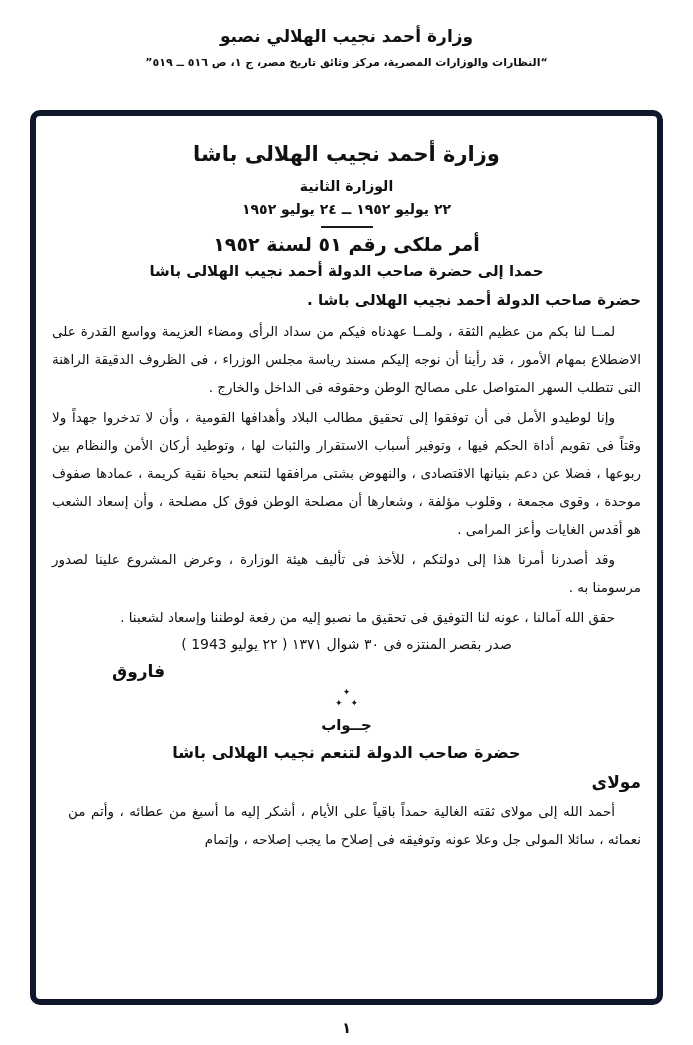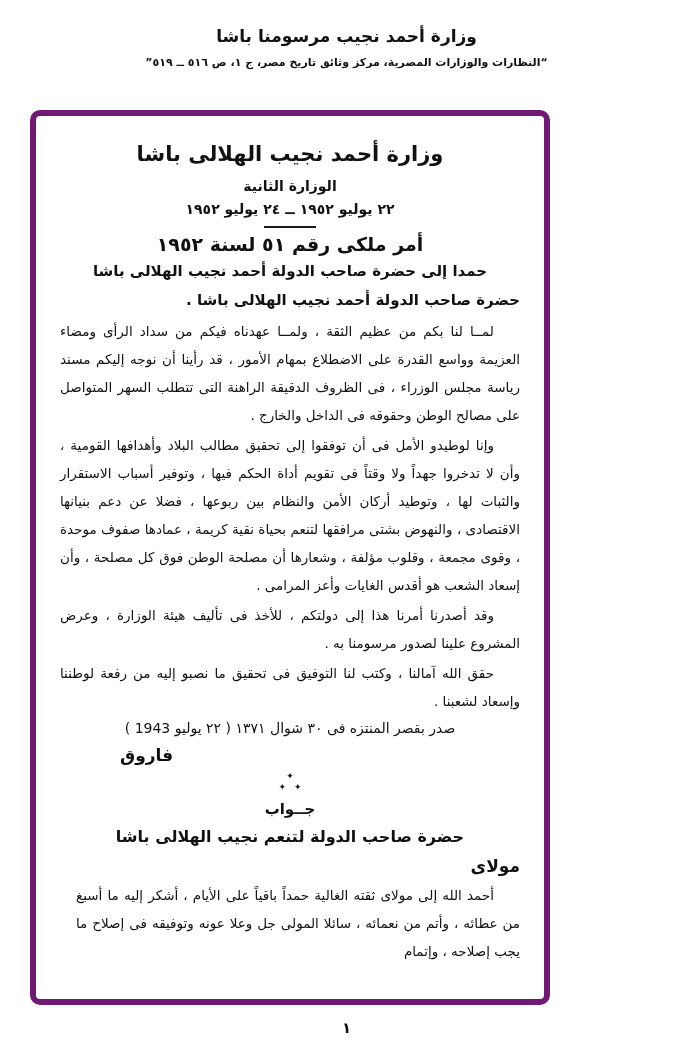--- a/index.html
+++ b/index.html
@@ -18,25 +18,25 @@
   }
   .header-title{
     font-size:17px;font-weight:bold;margin:0 0 10px 0;
   }
   .header-citation{
     font-size:11px;font-weight:bold;margin:0;
   }
   .green-box{
     position:absolute;
     left:30px;top:110px;
-    width:520px;height:895px;
+    width:633px;height:895px;
     box-sizing:border-box;
-    border:6px solid #701a75;
+    border:6px solid #0f172a;
     border-radius:10px;
-    padding:0 24px;
+    padding:0 16px;
     overflow:hidden;
   }
   .doc-title{
     margin:26px 0 0 0;text-align:center;
     font-size:21px;font-weight:bold;
   }
   .ministry{
     margin:12px 0 0 0;text-align:center;
     font-size:14px;font-weight:bold;
   }
@@ -102,39 +102,39 @@
     text-align:center;
     font-size:15px;font-weight:bold;
   }
 </style>
 </head>
 <body>
 
 <div class="page">
 
   <div class="header">
-    <div class="header-title">وزارة أحمد نجيب مرسومنا باشا</div>
+    <div class="header-title">وزارة أحمد نجيب الهلالي نصبو</div>
     <div class="header-citation">“النظارات والوزارات المصرية، مركز وثائق تاريخ مصر، ج ١، ص ٥١٦ ــ ٥١٩”</div>
   </div>
 
   <div class="green-box">
 
     <div class="doc-title">وزارة أحمد نجيب الهلالى باشا</div>
     <div class="ministry">الوزارة الثانية</div>
     <div class="dates">٢٢ يوليو ١٩٥٢ ــ ٢٤ يوليو ١٩٥٢</div>
     <div class="rule"></div>
 
     <div class="decree-title">أمر ملكى رقم ٥١ لسنة ١٩٥٢</div>
     <div class="decree-subtitle">حمدا إلى حضرة صاحب الدولة أحمد نجيب الهلالى باشا</div>
     <div class="salutation">حضرة صاحب الدولة أحمد نجيب الهلالى باشا .</div>
 
     <p class="body-par">لمــا لنا بكم من عظيم الثقة ، ولمــا عهدناه فيكم من سداد الرأى ومضاء العزيمة وواسع القدرة على الاضطلاع بمهام الأمور ، قد رأينا أن نوجه إليكم مسند رياسة مجلس الوزراء ، فى الظروف الدقيقة الراهنة التى تتطلب السهر المتواصل على مصالح الوطن وحقوقه فى الداخل والخارج .</p>
     <p class="body-par tight">وإنا لوطيدو الأمل فى أن توفقوا إلى تحقيق مطالب البلاد وأهدافها القومية ، وأن لا تدخروا جهداً ولا وقتاً فى تقويم أداة الحكم فيها ، وتوفير أسباب الاستقرار والثبات لها ، وتوطيد أركان الأمن والنظام بين ربوعها ، فضلا عن دعم بنيانها الاقتصادى ، والنهوض بشتى مرافقها لتنعم بحياة نقية كريمة ، عمادها صفوف موحدة ، وقوى مجمعة ، وقلوب مؤلفة ، وشعارها أن مصلحة الوطن فوق كل مصلحة ، وأن إسعاد الشعب هو أقدس الغايات وأعز المرامى .</p>
     <p class="body-par tight">وقد أصدرنا أمرنا هذا إلى دولتكم ، للأخذ فى تأليف هيئة الوزارة ، وعرض المشروع علينا لصدور مرسومنا به .</p>
-    <p class="body-par tight">حقق الله آمالنا ، وكتب لنا التوفيق فى تحقيق ما نصبو إليه من رفعة لوطننا وإسعاد لشعبنا .</p>
+    <p class="body-par tight">حقق الله آمالنا ، عونه لنا التوفيق فى تحقيق ما نصبو إليه من رفعة لوطننا وإسعاد لشعبنا .</p>
 
     <div class="issuance">صدر بقصر المنتزه فى ٣٠ شوال ١٣٧١ ( ٢٢ يوليو 1943 )</div>
     <div class="signature">فاروق</div>
 
     <div class="ornament">
       <div class="orn-row"><span>✦</span></div>
       <div class="orn-row orn-pair"><span>✦</span><span>✦</span></div>
     </div>
 
     <div class="reply-heading">جــواب</div>

